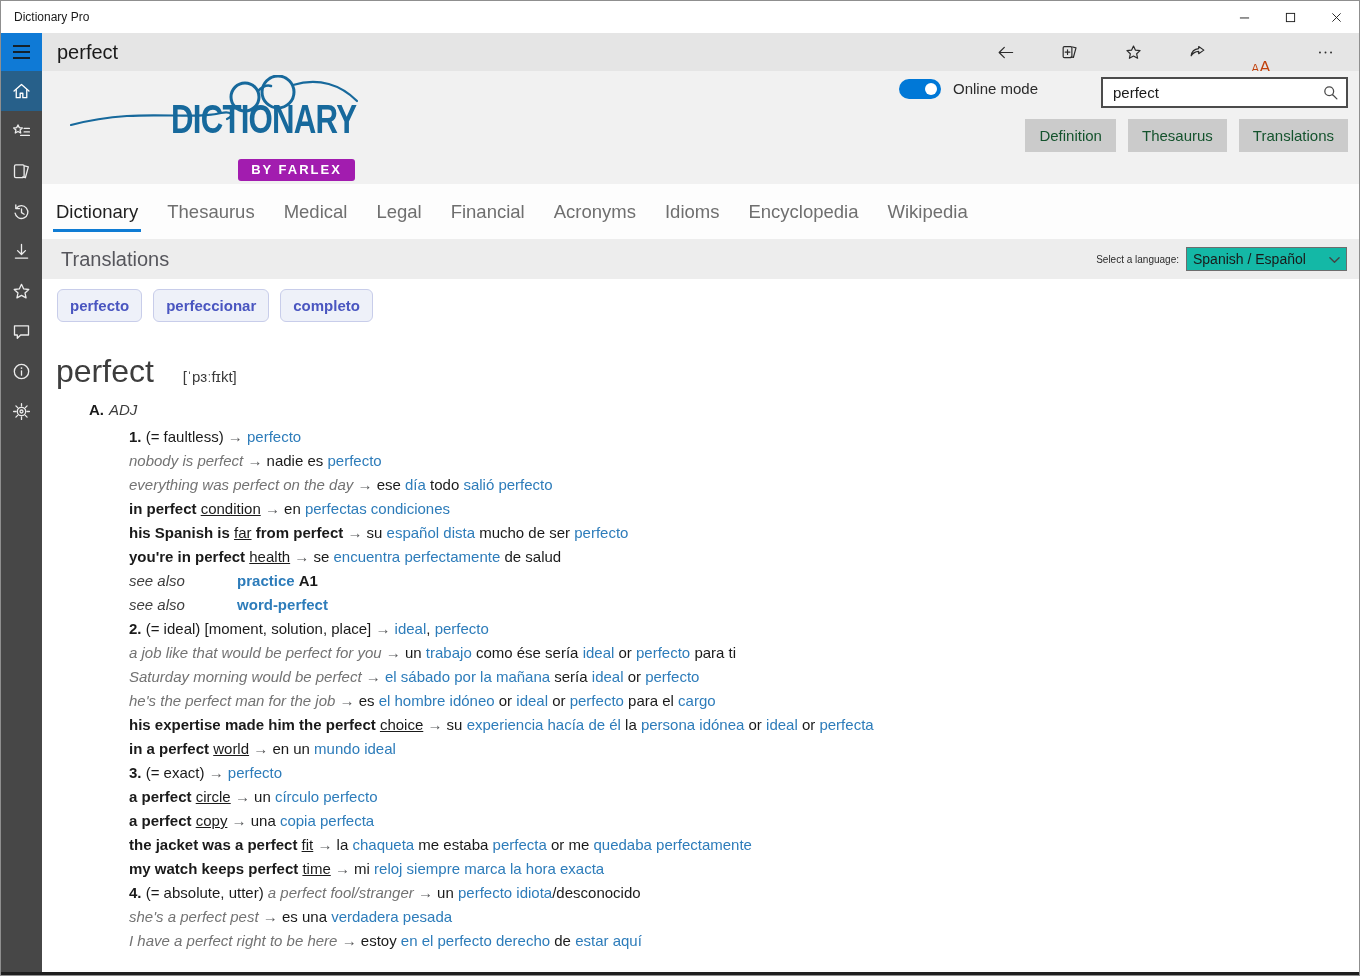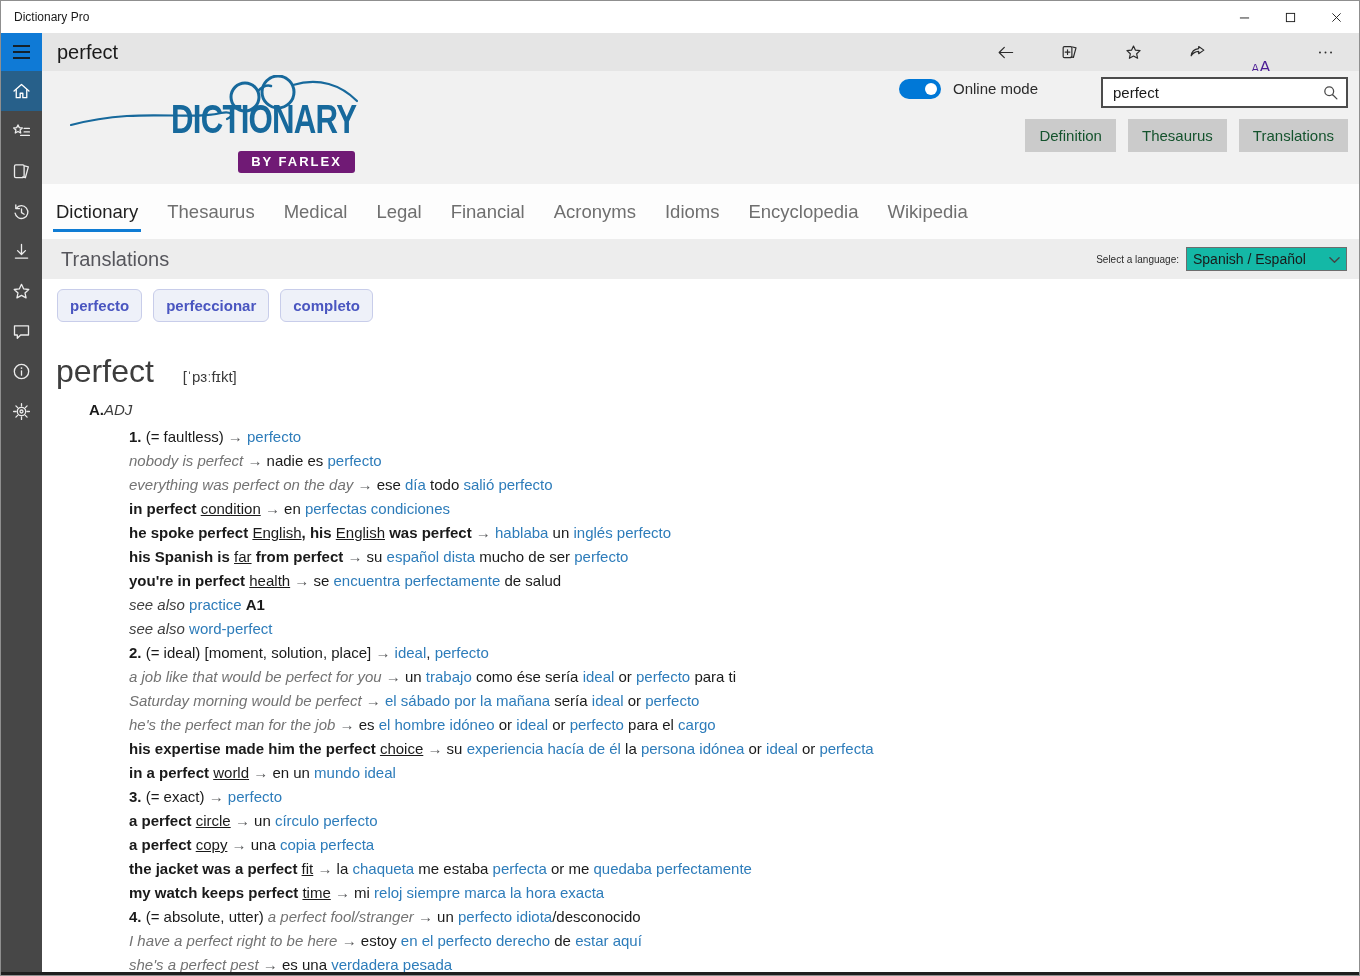--- a/index.html
+++ b/index.html
@@ -18,37 +18,37 @@
   .win-btn svg{width:11px;height:11px;fill:none;stroke:#1a1a1a;stroke-width:1;}
 
   
   .appheader{position:absolute;left:0;top:32px;width:100%;height:38px;background:#e5e5e5;}
   .hamburger{position:absolute;left:0;top:0;width:41px;height:38px;background:#0f7ad6;display:flex;flex-direction:column;align-items:center;justify-content:center;gap:4px;}
   .hamburger i{display:block;width:17px;height:2px;background:#14212b;}
   .page-title{position:absolute;left:56px;top:0;line-height:38px;font-size:20px;color:#1a1a1a;}
   .hdr-icons{position:absolute;right:2px;top:0;height:38px;display:flex;}
   .hdr-btn{width:64px;height:38px;display:flex;align-items:center;justify-content:center;color:#2b2b2b;}
   .hdr-btn .ic{width:19px;height:19px;}
-  .aa{display:block;font-size:17px;line-height:19px;color:#4c1d95;margin-top:33px;}
+  .aa{display:block;font-size:17px;line-height:19px;color:#c2410c;margin-top:33px;}
   .aa::first-letter{font-size:12px;}
 
   
   .sidebar{position:absolute;left:0;top:70px;width:41px;height:906px;background:#474747;}
   .sb-item{width:41px;height:40px;display:flex;align-items:center;justify-content:center;color:#ececec;}
   .sb-item.active{background:#27608a;color:#fff;}
   .sb-item .ic{width:21px;height:21px;}
 
   .ic svg{width:100%;height:100%;display:block;fill:none;stroke:currentColor;stroke-width:1.5;stroke-linecap:round;stroke-linejoin:round;}
 
   
   .hero{position:absolute;left:41px;top:70px;width:1319px;height:113px;background:#f1f1f1;}
   .logo{position:absolute;left:27px;top:4px;width:290px;height:104px;color:#17699c;}
   .logo svg.gfx{position:absolute;left:0;top:0;width:290px;height:64px;fill:none;stroke:#17699c;stroke-linecap:round;}
   .logo-word{position:absolute;left:102px;top:22px;font-size:40px;font-weight:700;letter-spacing:-1px;transform:scaleX(.78);transform-origin:left;color:#17699c;white-space:nowrap;}
-  .logo-badge{position:absolute;left:169px;top:76px;width:117px;height:22px;background:#701a75;color:#fff;font-size:13px;font-weight:700;letter-spacing:2px;text-align:center;line-height:22px;border-radius:3px;}
+  .logo-badge{position:absolute;left:169px;top:84px;width:117px;height:22px;background:#a21caf;color:#fff;font-size:13px;font-weight:700;letter-spacing:2px;text-align:center;line-height:22px;border-radius:3px;}
   .toggle{position:absolute;left:857px;top:8px;width:42px;height:20px;border-radius:10px;background:#0078d7;}
   .toggle .knob{position:absolute;right:4px;top:4px;width:12px;height:12px;border-radius:50%;background:#fff;}
   .toggle-label{position:absolute;left:911px;top:8px;line-height:20px;font-size:15px;color:#2b2b2b;}
   .searchbox{position:absolute;left:1059px;top:6px;width:247px;height:31px;background:#fff;border:2px solid #4c4c4c;}
   .searchbox input{position:absolute;left:0;top:0;width:100%;height:100%;border:none;outline:none;background:transparent;font-family:"Liberation Sans",sans-serif;font-size:15px;padding:0 32px 0 10px;color:#1a1a1a;}
   .searchbox .ic{position:absolute;right:7px;top:5px;width:17px;height:17px;color:#4a4a4a;}
   .hero-btns{position:absolute;right:13px;top:48px;display:flex;gap:12px;}
   .gray-btn{height:33px;padding:0 14px;background:#cbcbcb;border:none;font-family:"Liberation Sans",sans-serif;font-size:15px;color:#14532d;display:flex;align-items:center;}
 
   
@@ -68,30 +68,30 @@
 
   
   .content{position:absolute;left:41px;top:278px;width:1319px;height:695px;background:#fff;}
   .chips{position:absolute;left:15px;top:10px;display:flex;gap:11px;}
   .chip{background:#eef1f9;border:1px solid #c8cdea;border-radius:6px;padding:7px 12px;font-size:15px;font-weight:700;color:#4a56c0;}
   .headword-row{position:absolute;left:14px;top:74px;white-space:nowrap;}
   .headword{font-size:32px;color:#3d3d3d;}
   .pron{font-size:15px;color:#3a3a3a;margin-left:29px;}
   .pos-row{position:absolute;left:47px;top:122px;font-size:15px;}
   .pos-letter{font-weight:700;color:#1a1a1a;}
-  .pos{font-style:italic;color:#3c3c3c;}
+  .pos{font-style:italic;color:#3c3c3c;margin-left:5px;}
   .defs{position:absolute;left:87px;top:146px;font-size:15px;}
   .line{height:24px;line-height:24px;white-space:nowrap;}
   .s-b{font-weight:700;color:#1a1a1a;}
   .s-bu{font-weight:400;color:#1a1a1a;text-decoration:underline;}
   .s-pl{color:#1a1a1a;}
   .s-it{color:#1a1a1a;}
   .s-ex{font-style:italic;color:#737373;}
   .s-lk{color:#2d7cba;}
-  .s-lkb{color:#2d7cba;font-weight:400;}
+  .s-lkb{color:#2d7cba;font-weight:700;margin-left:48px;}
   .s-ar{color:#595a5c;}
   .s-sa{font-style:italic;color:#3f3f3f;}
 
   .bottom-strip{position:absolute;left:0;bottom:0;width:100%;height:3px;background:#1f1f1f;}
 </style>
 </head>
 <body>
 
 <div class="titlebar">
   <span class="win-title">Dictionary Pro</span>
@@ -314,35 +314,34 @@
     <span class="headword">perfect</span><span class="pron">[ˈpɜːfɪkt]</span>
   </div>
   <div class="pos-row">
     <span class="pos-letter">A.</span><span class="pos">ADJ</span>
   </div>
   <div class="defs" id="def-lines">
       <div class="line"><span class="s-b">1.</span><span class="s-pl"> (= </span><span class="s-it">faultless</span><span class="s-pl">) </span><span class="s-ar">→</span><span class="s-pl"> </span><span class="s-lk">perfecto</span></div>
       <div class="line"><span class="s-ex">nobody is perfect</span><span class="s-pl"> </span><span class="s-ar">→</span><span class="s-pl"> nadie es </span><span class="s-lk">perfecto</span></div>
       <div class="line"><span class="s-ex">everything was perfect on the day</span><span class="s-pl"> </span><span class="s-ar">→</span><span class="s-pl"> ese </span><span class="s-lk">día</span><span class="s-pl"> todo </span><span class="s-lk">salió perfecto</span></div>
       <div class="line"><span class="s-b">in perfect </span><span class="s-bu">condition</span><span class="s-pl"> </span><span class="s-ar">→</span><span class="s-pl"> en </span><span class="s-lk">perfectas condiciones</span></div>
-      <div class="line"><span class="s-b">he spoke perfect </span><span class="s-bu">English</span><span class="s-b">, his </span><span class="s-bu">English</span><span class="s-b"> was perfect </span><span class="s-ar">→</span><span class="s-pl"> </span><span class="s-lk">hablaba</span><span class="s-pl"> un </span><span class="s-lk">inglés perfecto</span></div>
       <div class="line"><span class="s-b">his Spanish is </span><span class="s-bu">far</span><span class="s-b"> from perfect </span><span class="s-ar">→</span><span class="s-pl"> su </span><span class="s-lk">español dista</span><span class="s-pl"> mucho de ser </span><span class="s-lk">perfecto</span></div>
       <div class="line"><span class="s-b">you're in perfect </span><span class="s-bu">health</span><span class="s-pl"> </span><span class="s-ar">→</span><span class="s-pl"> se </span><span class="s-lk">encuentra perfectamente</span><span class="s-pl"> de salud</span></div>
       <div class="line"><span class="s-sa">see also </span><span class="s-lkb">practice</span><span class="s-pl"> </span><span class="s-b">A1</span></div>
       <div class="line"><span class="s-sa">see also </span><span class="s-lkb">word-perfect</span></div>
       <div class="line"><span class="s-b">2.</span><span class="s-pl"> (= </span><span class="s-it">ideal</span><span class="s-pl">) [</span><span class="s-it">moment, solution, place</span><span class="s-pl">] </span><span class="s-ar">→</span><span class="s-pl"> </span><span class="s-lk">ideal</span><span class="s-pl">, </span><span class="s-lk">perfecto</span></div>
       <div class="line"><span class="s-ex">a job like that would be perfect for you</span><span class="s-pl"> </span><span class="s-ar">→</span><span class="s-pl"> un </span><span class="s-lk">trabajo</span><span class="s-pl"> como ése sería </span><span class="s-lk">ideal</span><span class="s-pl"> </span><span class="s-it">or</span><span class="s-pl"> </span><span class="s-lk">perfecto</span><span class="s-pl"> para ti</span></div>
       <div class="line"><span class="s-ex">Saturday morning would be perfect</span><span class="s-pl"> </span><span class="s-ar">→</span><span class="s-pl"> </span><span class="s-lk">el sábado por la mañana</span><span class="s-pl"> sería </span><span class="s-lk">ideal</span><span class="s-pl"> </span><span class="s-it">or</span><span class="s-pl"> </span><span class="s-lk">perfecto</span></div>
       <div class="line"><span class="s-ex">he's the perfect man for the job</span><span class="s-pl"> </span><span class="s-ar">→</span><span class="s-pl"> es </span><span class="s-lk">el hombre idóneo</span><span class="s-pl"> </span><span class="s-it">or</span><span class="s-pl"> </span><span class="s-lk">ideal</span><span class="s-pl"> </span><span class="s-it">or</span><span class="s-pl"> </span><span class="s-lk">perfecto</span><span class="s-pl"> para el </span><span class="s-lk">cargo</span></div>
       <div class="line"><span class="s-b">his expertise made him the perfect </span><span class="s-bu">choice</span><span class="s-pl"> </span><span class="s-ar">→</span><span class="s-pl"> su </span><span class="s-lk">experiencia hacía de él</span><span class="s-pl"> la </span><span class="s-lk">persona idónea</span><span class="s-pl"> </span><span class="s-it">or</span><span class="s-pl"> </span><span class="s-lk">ideal</span><span class="s-pl"> </span><span class="s-it">or</span><span class="s-pl"> </span><span class="s-lk">perfecta</span></div>
       <div class="line"><span class="s-b">in a perfect </span><span class="s-bu">world</span><span class="s-pl"> </span><span class="s-ar">→</span><span class="s-pl"> en un </span><span class="s-lk">mundo ideal</span></div>
       <div class="line"><span class="s-b">3.</span><span class="s-pl"> (= </span><span class="s-it">exact</span><span class="s-pl">) </span><span class="s-ar">→</span><span class="s-pl"> </span><span class="s-lk">perfecto</span></div>
       <div class="line"><span class="s-b">a perfect </span><span class="s-bu">circle</span><span class="s-pl"> </span><span class="s-ar">→</span><span class="s-pl"> un </span><span class="s-lk">círculo perfecto</span></div>
       <div class="line"><span class="s-b">a perfect </span><span class="s-bu">copy</span><span class="s-pl"> </span><span class="s-ar">→</span><span class="s-pl"> una </span><span class="s-lk">copia perfecta</span></div>
       <div class="line"><span class="s-b">the jacket was a perfect </span><span class="s-bu">fit</span><span class="s-pl"> </span><span class="s-ar">→</span><span class="s-pl"> la </span><span class="s-lk">chaqueta</span><span class="s-pl"> me estaba </span><span class="s-lk">perfecta</span><span class="s-pl"> </span><span class="s-it">or</span><span class="s-pl"> me </span><span class="s-lk">quedaba perfectamente</span></div>
       <div class="line"><span class="s-b">my watch keeps perfect </span><span class="s-bu">time</span><span class="s-pl"> </span><span class="s-ar">→</span><span class="s-pl"> mi </span><span class="s-lk">reloj siempre marca la hora exacta</span></div>
       <div class="line"><span class="s-b">4.</span><span class="s-pl"> (= </span><span class="s-it">absolute, utter</span><span class="s-pl">) </span><span class="s-ex">a perfect fool/stranger</span><span class="s-pl"> </span><span class="s-ar">→</span><span class="s-pl"> un </span><span class="s-lk">perfecto idiota</span><span class="s-pl">/desconocido</span></div>
+      <div class="line"><span class="s-ex">she's a perfect pest</span><span class="s-pl"> </span><span class="s-ar">→</span><span class="s-pl"> es una </span><span class="s-lk">verdadera pesada</span></div>
       <div class="line"><span class="s-ex">I have a perfect right to be here</span><span class="s-pl"> </span><span class="s-ar">→</span><span class="s-pl"> estoy </span><span class="s-lk">en el perfecto derecho</span><span class="s-pl"> de </span><span class="s-lk">estar aquí</span></div>
-      <div class="line"><span class="s-ex">she's a perfect pest</span><span class="s-pl"> </span><span class="s-ar">→</span><span class="s-pl"> es una </span><span class="s-lk">verdadera pesada</span></div>
     </div>
 </div>
 
 <div class="bottom-strip"></div>
 
 </body></html>

